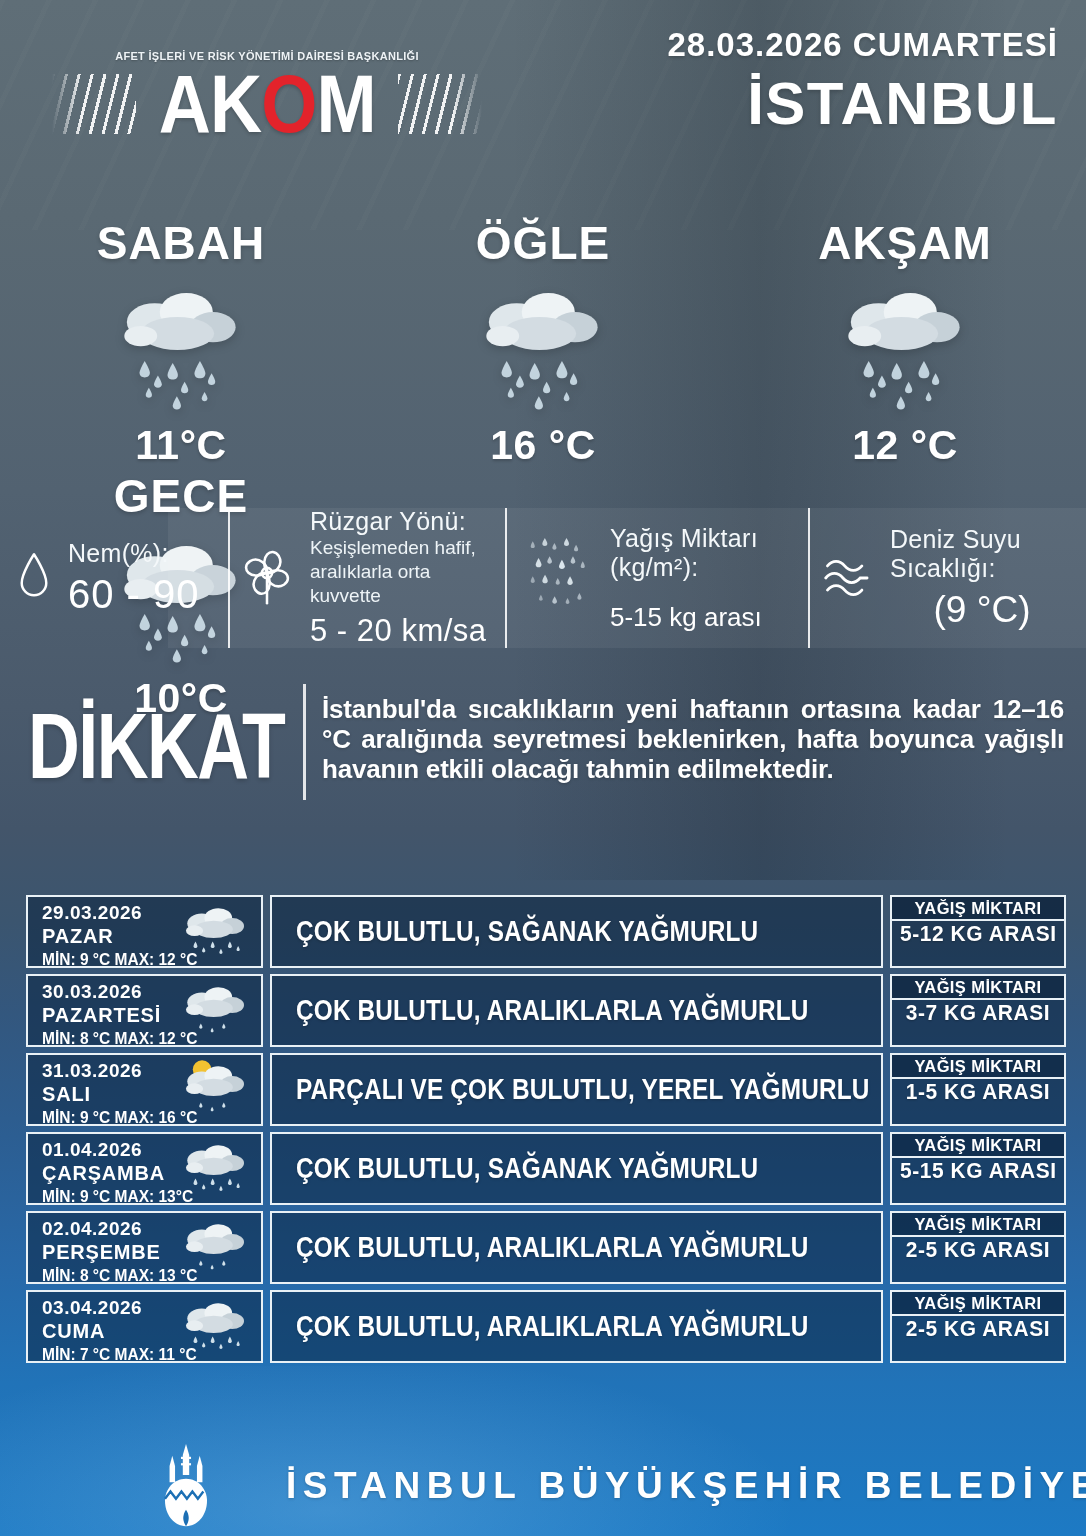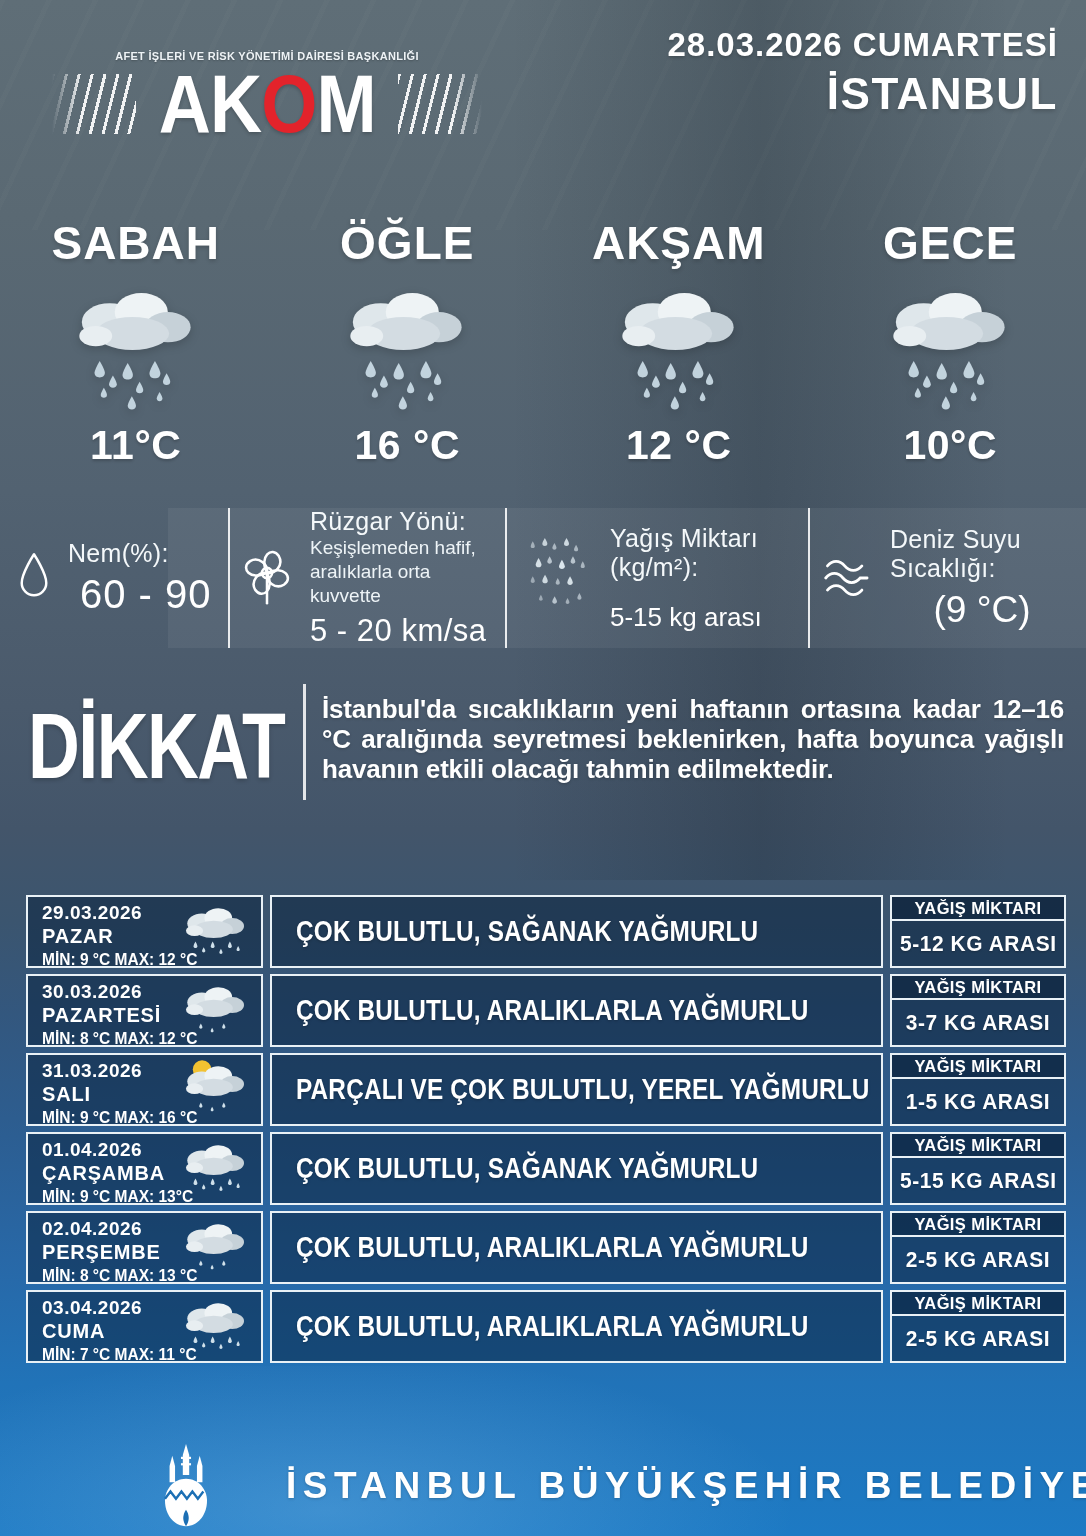--- a/index.html
+++ b/index.html
@@ -31,39 +31,39 @@
   .stripes.left{-webkit-mask-image:linear-gradient(to right,transparent,#000 35%);
                 mask-image:linear-gradient(to right,transparent,#000 35%);}
   .stripes.right{-webkit-mask-image:linear-gradient(to left,transparent,#000 35%);
                  mask-image:linear-gradient(to left,transparent,#000 35%);}
   .akom-text{font-size:82px;font-weight:800;line-height:.95;letter-spacing:-1px;
     transform:scaleX(.88);transform-origin:center;white-space:nowrap;
     text-shadow:0 2px 4px rgba(0,0,0,.2);}
   .akom-text .red-o{color:#e3232b;}
   .datecity{position:absolute;right:28px;top:26px;text-align:right;}
   .hdr-date{font-size:33px;font-weight:700;letter-spacing:1px;text-shadow:0 2px 3px rgba(0,0,0,.18);}
-  .hdr-city{font-size:44px;font-weight:800;letter-spacing:1.5px;margin-top:5px;
+  .hdr-city{font-size:60px;font-weight:800;letter-spacing:1.5px;margin-top:5px;
     text-shadow:0 2px 4px rgba(0,0,0,.2);}
 
   
-  .dayparts{position:absolute;top:216px;left:0;right:0;display:grid;grid-template-columns:1fr 1fr 1fr 1fr;}
+  .dayparts{position:absolute;top:216px;left:0;right:0;display:grid;grid-template-columns:1fr 1fr 1fr;}
   .daypart{text-align:center;}
   .dp-label{font-size:46px;font-weight:800;letter-spacing:1px;text-shadow:0 2px 4px rgba(0,0,0,.2);}
   .dp-icon{width:150px;height:140px;margin:10px auto 2px;display:block;filter:blur(.4px) drop-shadow(0 3px 5px rgba(0,0,0,.18));}
   .dp-temp{font-size:41px;font-weight:800;letter-spacing:.5px;text-shadow:0 2px 3px rgba(0,0,0,.2);}
 
   
   .details-strip{position:absolute;top:506px;left:0;right:0;height:144px;}
   .details-strip .hl{position:absolute;left:168px;right:0;top:2px;bottom:2px;background:rgba(255,255,255,.06);}
   .ddiv{position:absolute;top:2px;height:140px;width:2px;background:rgba(255,255,255,.88);}
   .dcell{position:absolute;top:0;height:144px;display:flex;align-items:center;}
   .dcell .txt{margin-left:16px;}
   .d-label{font-size:25px;font-weight:400;letter-spacing:.3px;color:#f4f8fa;}
   .d-sub{font-size:19px;line-height:1.25;color:#eef4f7;}
-  .d-big{font-size:40px;font-weight:400;letter-spacing:1px;margin-top:4px;margin-left:12px;}
+  .d-big{font-size:40px;font-weight:400;letter-spacing:1px;margin-top:4px;}
   .d-med{font-size:31px;margin-top:5px;letter-spacing:.5px;}
   .d-val{font-size:26px;margin-top:20px;}
   .d-sea{font-size:37px;margin-top:6px;text-align:center;}
   .det-icon{flex:0 0 auto;display:block;}
 
   
   .warn-title{position:absolute;left:28px;top:700px;font-size:92px;font-weight:800;line-height:1;
     letter-spacing:-2px;transform:scaleX(.78);transform-origin:left center;white-space:nowrap;
     text-shadow:0 2px 5px rgba(0,0,0,.22);}
   .warn-divider{position:absolute;left:303px;top:684px;height:116px;width:2.5px;background:rgba(255,255,255,.85);}
@@ -88,21 +88,21 @@
   .row-icon[data-icon="cloud-heavy-rain"] .drops-heavy{display:block;}
   .row-icon .drops-light{display:none;}
   .row-icon[data-icon="cloud-light-rain"] .drops-light,
   .row-icon[data-icon="sun-cloud-rain"] .drops-light{display:block;}
   .c-desc{flex:1;display:flex;align-items:center;padding-left:24px;overflow:hidden;}
   .c-desc span{font-size:29px;font-weight:800;letter-spacing:.2px;white-space:nowrap;
     transform:scaleX(.84);transform-origin:left center;text-shadow:0 1px 3px rgba(0,0,0,.25);}
   .c-amount{width:176px;display:flex;flex-direction:column;padding:0;}
   .amount-h{height:24px;border-bottom:2px solid #e9f1f6;background:rgba(5,25,47,.40);
     font-size:16.5px;font-weight:800;letter-spacing:.4px;display:flex;align-items:center;justify-content:center;}
-  .amount-v{flex:1;display:flex;align-items:center;justify-content:center;}
+  .amount-v{flex:1;display:flex;align-items:flex-start;justify-content:center;}
   .amount-v span{font-size:22px;font-weight:800;letter-spacing:.6px;white-space:nowrap;
     transform:scaleX(.95);text-shadow:0 1px 2px rgba(0,0,0,.25);}
 
   
   .footer{position:absolute;left:0;right:0;bottom:0;height:120px;}
   .footer-inner{position:absolute;left:158px;bottom:8px;display:flex;align-items:center;gap:72px;}
   .ibb-logo{width:56px;height:84px;display:block;}
   .footer-org{font-size:37px;font-weight:700;letter-spacing:6.5px;white-space:nowrap;
     text-shadow:0 1px 3px rgba(0,0,0,.2);}
 </style>

